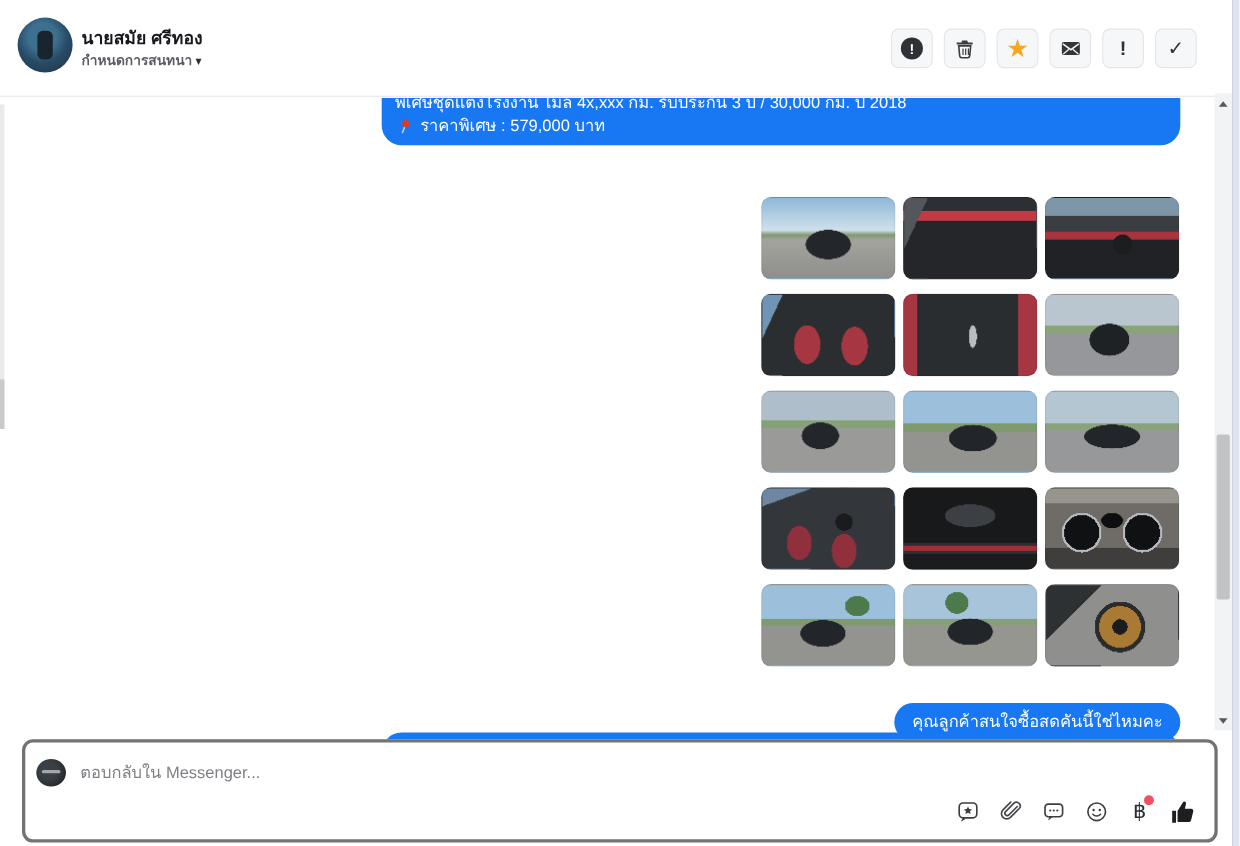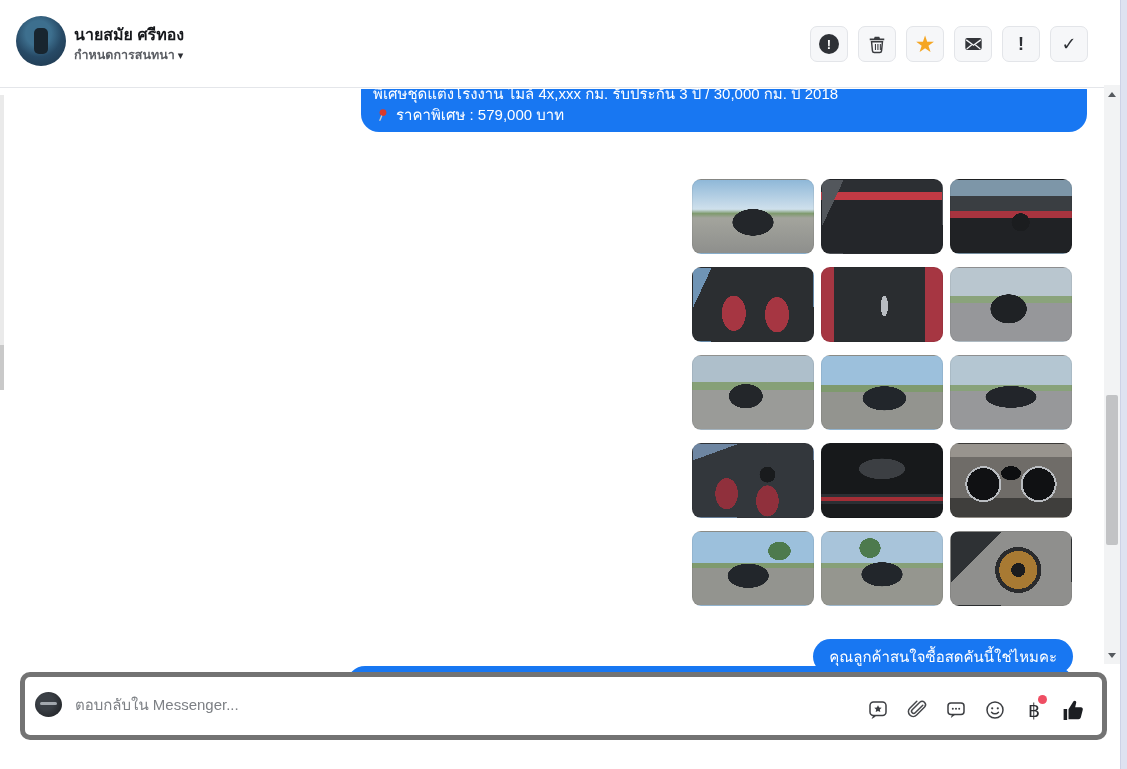--- a/index.html
+++ b/index.html
@@ -22,21 +22,21 @@
   .star-ic{color:#f5a623;font-size:23px;line-height:1;}
   .star-ic::after{content:"★";}
   .exc-ic{color:#2e3136;font-size:18px;font-weight:bold;}
   .exc-ic::after{content:"!";}
   .chk-ic{color:#2e3136;font-size:18px;font-weight:bold;}
   .chk-ic::after{content:"✓";}
 
   
   .chat{position:absolute;left:0;top:89px;width:1104px;height:583px;overflow:hidden;background:#fff;}
   .bubble{background:#1877f2;color:#fff;border-radius:18px;font-size:15px;line-height:21px;}
-  .bubble.car{position:absolute;left:347px;top:-16px;width:726px;padding:10px 14px 7px 12px;margin-left:14px;}
+  .bubble.car{position:absolute;left:347px;top:-16px;width:726px;padding:10px 14px 7px 12px;}
   .bline{display:flex;align-items:center;white-space:nowrap;}
   .emj{display:inline-flex;width:18px;justify-content:center;margin-right:5px;}
   .emj.star{color:#fdd663;font-size:15px;}  .emj.star::after{content:"★";}
   .emj.diamond{color:#e8402e;font-size:15px;} .emj.diamond::after{content:"♦";}
   .pin-svg{display:block;}
 
   .grid{position:absolute;left:692px;top:90px;display:grid;grid-template-columns:repeat(3,122px);grid-auto-rows:75px;gap:13px 7px;}
   .ph{border-radius:9px;cursor:pointer;border:1px solid rgba(0,0,0,0.06);}
 
   
@@ -88,21 +88,21 @@
   .sb-arrow{position:absolute;left:0;width:16px;height:14px;display:flex;align-items:center;justify-content:center;cursor:pointer;}
   .sb-arrow.up{top:2px;} .sb-arrow.down{bottom:2px;}
   .tri-up{width:0;height:0;border-left:4px solid transparent;border-right:4px solid transparent;border-bottom:5px solid #565a5f;}
   .tri-down{width:0;height:0;border-left:4px solid transparent;border-right:4px solid transparent;border-top:5px solid #565a5f;}
   .sb-thumb{position:absolute;left:2px;top:310px;width:12px;height:150px;background:#c2c3c5;border-radius:2px;cursor:pointer;}
   .right-strip{position:absolute;left:1120px;top:0;width:7px;height:769px;background:#dee2f1;border-left:1px solid #cdd2e6;}
   .left-strip{position:absolute;left:0;top:95px;width:4px;height:295px;background:#eaeaea;}
   .left-strip-dark{position:absolute;left:0;top:345px;width:4px;height:45px;background:#c9c9c9;}
 
   
-  .composer{position:absolute;left:20px;top:672px;width:1087px;height:68px;border:5px solid #737373;border-radius:10px;background:#fff;}
+  .composer{position:absolute;left:20px;top:672px;width:1087px;height:94px;border:3px solid #737373;border-radius:10px;background:#fff;}
   .c-avatar{position:absolute;left:10px;top:15px;width:27px;height:25px;border-radius:50%;
     background:radial-gradient(circle at 40% 40%,#3a3f45 0 35%,#191b1e 100%);}
   .c-avatar::after{content:"";position:absolute;left:5px;top:10px;width:17px;height:3px;border-radius:2px;background:#cfd4da;opacity:.7;}
   .c-input{position:absolute;left:48px;top:8px;width:760px;height:38px;border:none;outline:none;font-size:15px;color:#1c1e21;background:transparent;}
   .c-input::placeholder{color:#7d8085;opacity:1;}
   .c-icons{position:absolute;right:16px;bottom:12px;display:flex;align-items:center;gap:13px;}
   .cicon{width:26px;height:26px;display:flex;align-items:center;justify-content:center;cursor:pointer;position:relative;}
   .baht{font-size:19px;color:#2b2d31;font-weight:normal;}
   .baht::before{content:"฿";}
   .baht-dot{position:absolute;right:0px;top:-2px;width:9px;height:9px;border-radius:50%;background:#ef4e63;}

